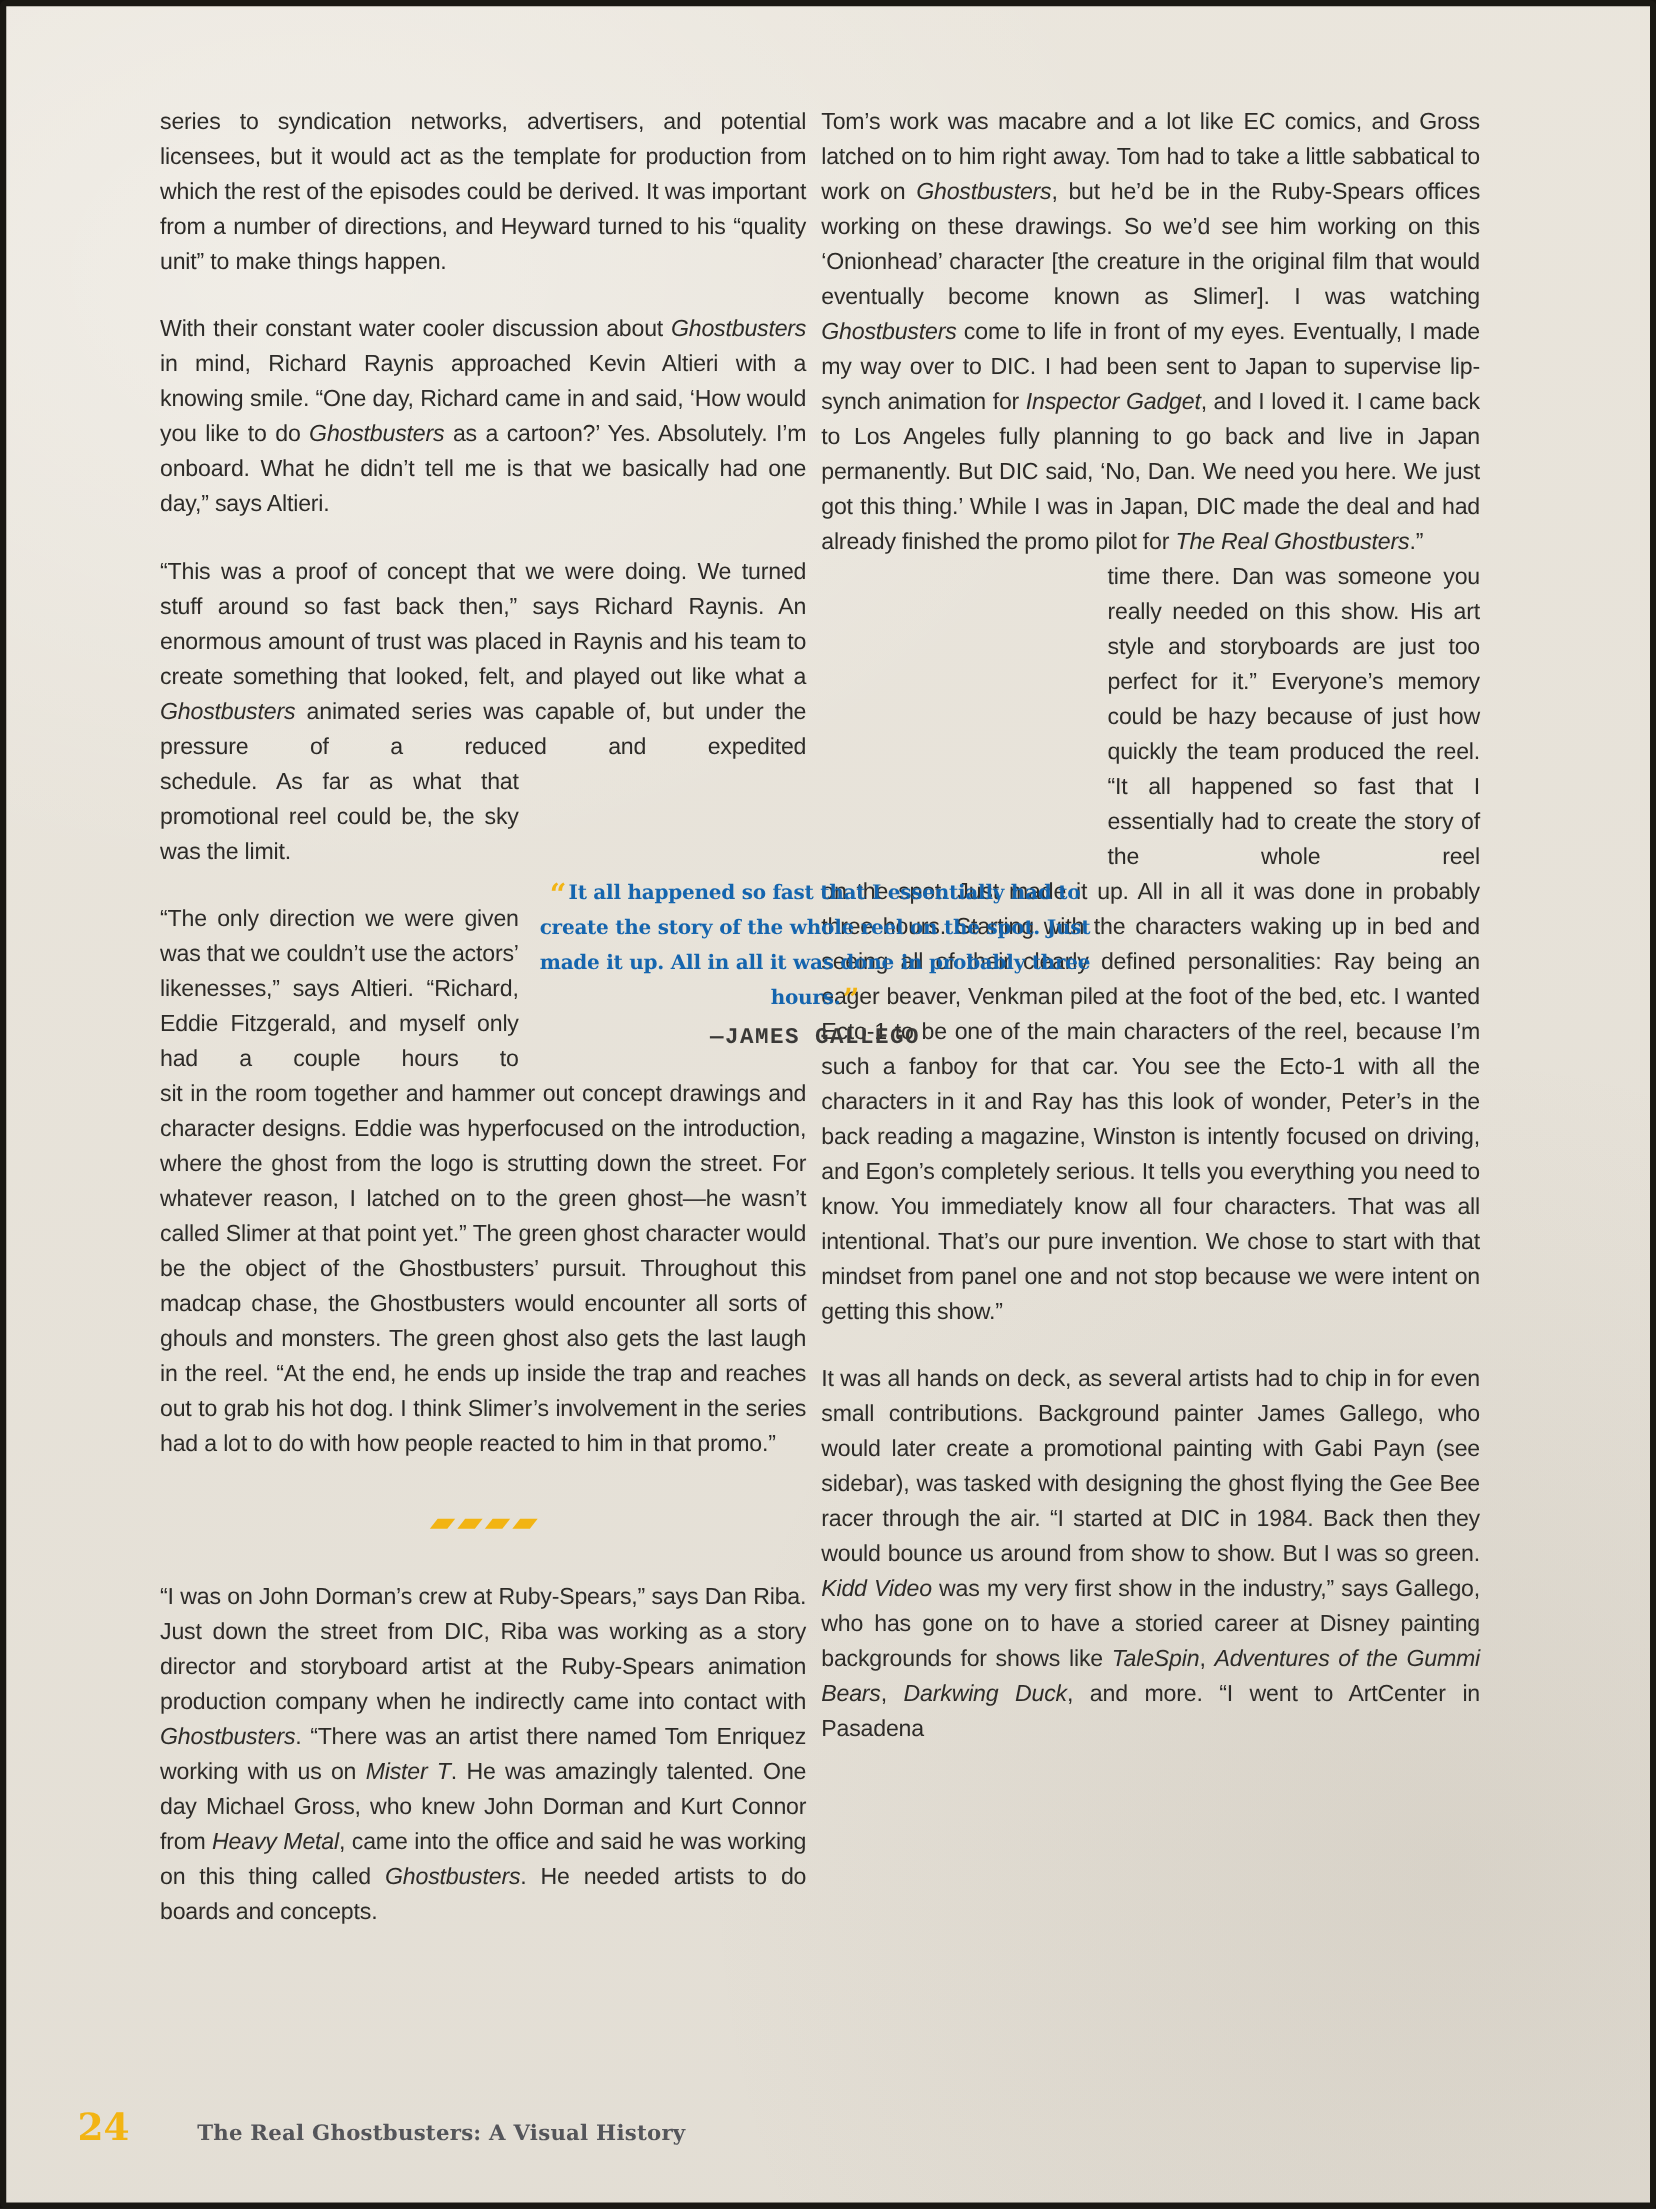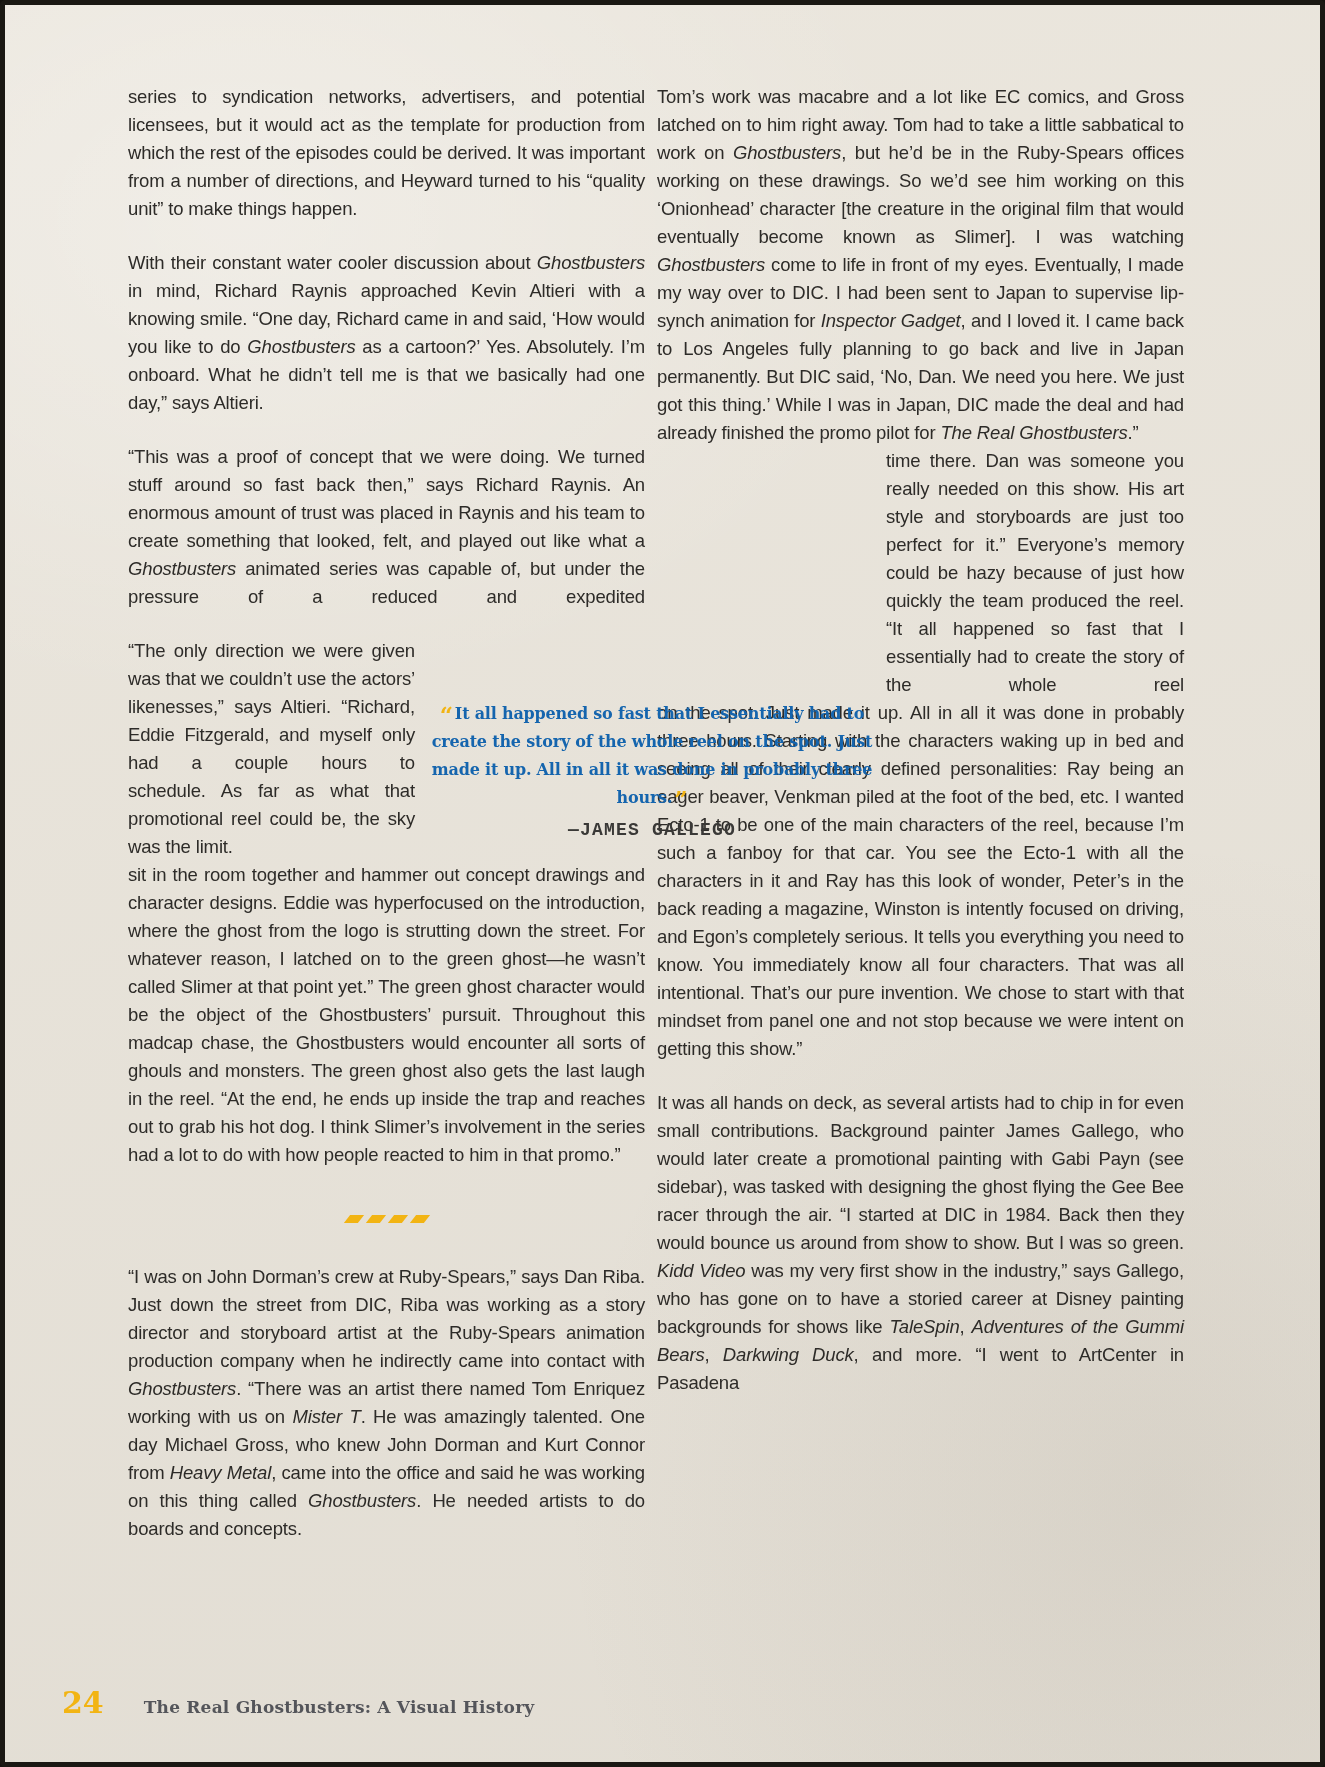--- a/index.html
+++ b/index.html
@@ -97,21 +97,21 @@
     letter-spacing: 1.2px;
     color: #3a3937;
   }
 
   .footer {
     position: absolute;
     left: 57px;
     bottom: 42px;
     display: flex;
     align-items: baseline;
-    gap: 40px;
+    gap: 54px;
     font-family: "DejaVu Serif", "Liberation Serif", serif;
     font-weight: bold;
   }
   .page-num {
     font-size: 30px;
     color: var(--accent-yellow, #f2b413);
   }
   .book-title {
     font-size: 17px;
     letter-spacing: 0.2px;
@@ -121,22 +121,22 @@
 </head>
 <body>
 
 <div class="frame" style="--ink: #2d2b28; --accent-blue: #1565ae; --accent-yellow: #f2b413;">
 
   <main class="content">
     <section class="col col-left" id="col-left">
         <p class="para"><span>series to syndication networks, advertisers, and potential licensees, but it would act as the template for production from which the rest of the episodes could be derived. It was important from a number of directions, and Heyward turned to his “quality unit” to make things happen.</span></p>
         <p class="para"><span>With their constant water cooler discussion about </span><i>Ghostbusters</i><span> in mind, Richard Raynis approached Kevin Altieri with a knowing smile. “One day, Richard came in and said, ‘How would you like to do </span><i>Ghostbusters</i><span> as a cartoon?’ Yes. Absolutely. I’m onboard. What he didn’t tell me is that we basically had one day,” says Altieri.</span></p>
         <p class="para lastjust"><span>“This was a proof of concept that we were doing. We turned stuff around so fast back then,” says Richard Raynis. An enormous amount of trust was placed in Raynis and his team to create something that looked, felt, and played out like what a </span><i>Ghostbusters</i><span> animated series was capable of, but under the pressure of a reduced and expedited</span></p>
+        <p class="para joins narrowL"><span>schedule. As far as what that promotional reel could be, the sky was the limit.</span></p>
         <p class="para narrowL lastjust"><span>“The only direction we were given was that we couldn’t use the actors’ likenesses,” says Altieri. “Richard, Eddie Fitzgerald, and myself only had a couple hours to</span></p>
-        <p class="para joins narrowL"><span>schedule. As far as what that promotional reel could be, the sky was the limit.</span></p>
         <p class="para joins"><span>sit in the room together and hammer out concept drawings and character designs. Eddie was hyperfocused on the introduction, where the ghost from the logo is strutting down the street. For whatever reason, I latched on to the green ghost—he wasn’t called Slimer at that point yet.” The green ghost character would be the object of the Ghostbusters’ pursuit. Throughout this madcap chase, the Ghostbusters would encounter all sorts of ghouls and monsters. The green ghost also gets the last laugh in the reel. “At the end, he ends up inside the trap and reaches out to grab his hot dog. I think Slimer’s involvement in the series had a lot to do with how people reacted to him in that promo.”</span></p>
         <div class="divider"><span class="dash"></span><span class="dash"></span><span class="dash"></span><span class="dash"></span></div>
         <p class="para"><span>“I was on John Dorman’s crew at Ruby-Spears,” says Dan Riba. Just down the street from DIC, Riba was working as a story director and storyboard artist at the Ruby-Spears animation production company when he indirectly came into contact with </span><i>Ghostbusters</i><span>. “There was an artist there named Tom Enriquez working with us on </span><i>Mister T</i><span>. He was amazingly talented. One day Michael Gross, who knew John Dorman and Kurt Connor from </span><i>Heavy Metal</i><span>, came into the office and said he was working on this thing called </span><i>Ghostbusters</i><span>. He needed artists to do boards and concepts.</span></p>
       </section>
     <section class="col col-right" id="col-right">
         <p class="para"><span>Tom’s work was macabre and a lot like EC comics, and Gross latched on to him right away. Tom had to take a little sabbatical to work on </span><i>Ghostbusters</i><span>, but he’d be in the Ruby-Spears offices working on these drawings. So we’d see him working on this ‘Onionhead’ character [the creature in the original film that would eventually become known as Slimer]. I was watching </span><i>Ghostbusters</i><span> come to life in front of my eyes. Eventually, I made my way over to DIC. I had been sent to Japan to supervise lip-synch animation for </span><i>Inspector Gadget</i><span>, and I loved it. I came back to Los Angeles fully planning to go back and live in Japan permanently. But DIC said, ‘No, Dan. We need you here. We just got this thing.’ While I was in Japan, DIC made the deal and had already finished the promo pilot for </span><i>The Real Ghostbusters</i><span>.”</span></p>
         <p class="para joins narrowR lastjust"><span>time there. Dan was someone you really needed on this show. His art style and storyboards are just too perfect for it.” Everyone’s memory could be hazy because of just how quickly the team produced the reel. “It all happened so fast that I essentially had to create the story of the whole reel</span></p>
         <p class="para joins"><span>on the spot. Just made it up. All in all it was done in probably three hours. Starting with the characters waking up in bed and seeing all of their clearly defined personalities: Ray being an eager beaver, Venkman piled at the foot of the bed, etc. I wanted Ecto-1 to be one of the main characters of the reel, because I’m such a fanboy for that car. You see the Ecto-1 with all the characters in it and Ray has this look of wonder, Peter’s in the back reading a magazine, Winston is intently focused on driving, and Egon’s completely serious. It tells you everything you need to know. You immediately know all four characters. That was all intentional. That’s our pure invention. We chose to start with that mindset from panel one and not stop because we were intent on getting this show.”</span></p>
         <p class="para"><span>It was all hands on deck, as several artists had to chip in for even small contributions. Background painter James Gallego, who would later create a promotional painting with Gabi Payn (see sidebar), was tasked with designing the ghost flying the Gee Bee racer through the air. “I started at DIC in 1984. Back then they would bounce us around from show to show. But I was so green. </span><i>Kidd Video</i><span> was my very first show in the industry,” says Gallego, who has gone on to have a storied career at Disney painting backgrounds for shows like </span><i>TaleSpin</i><span>, </span><i>Adventures of the Gummi Bears</i><span>, </span><i>Darkwing Duck</i><span>, and more. “I went to ArtCenter in Pasadena</span></p>
       </section>

